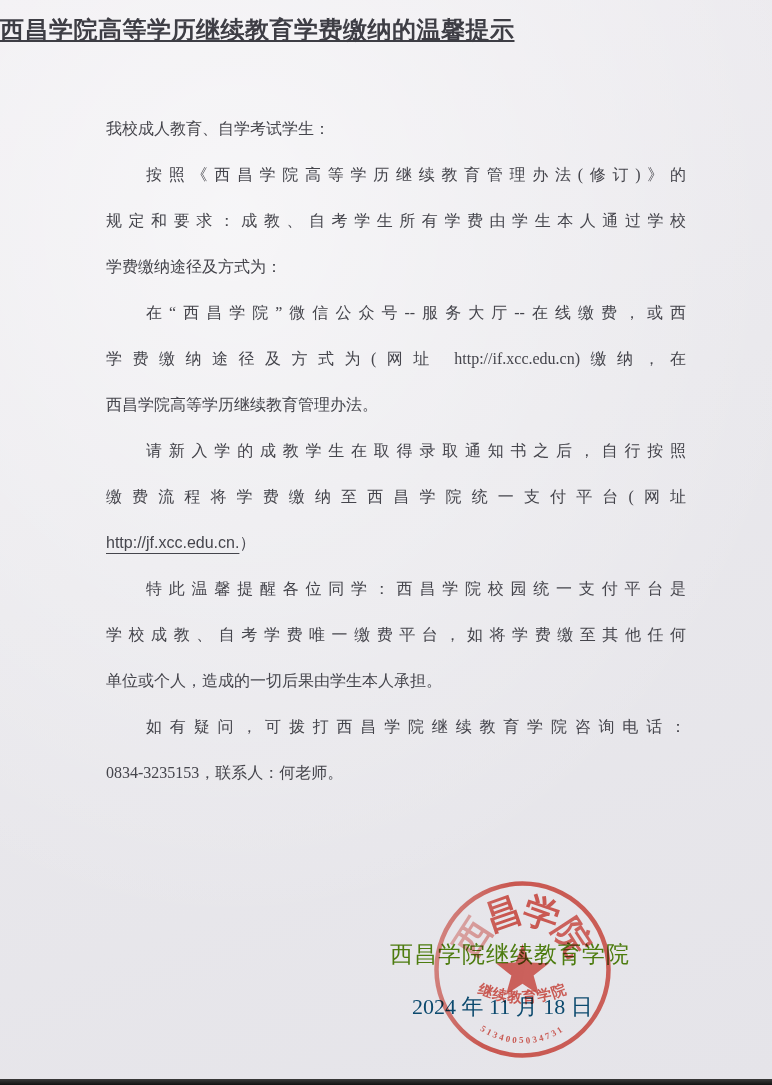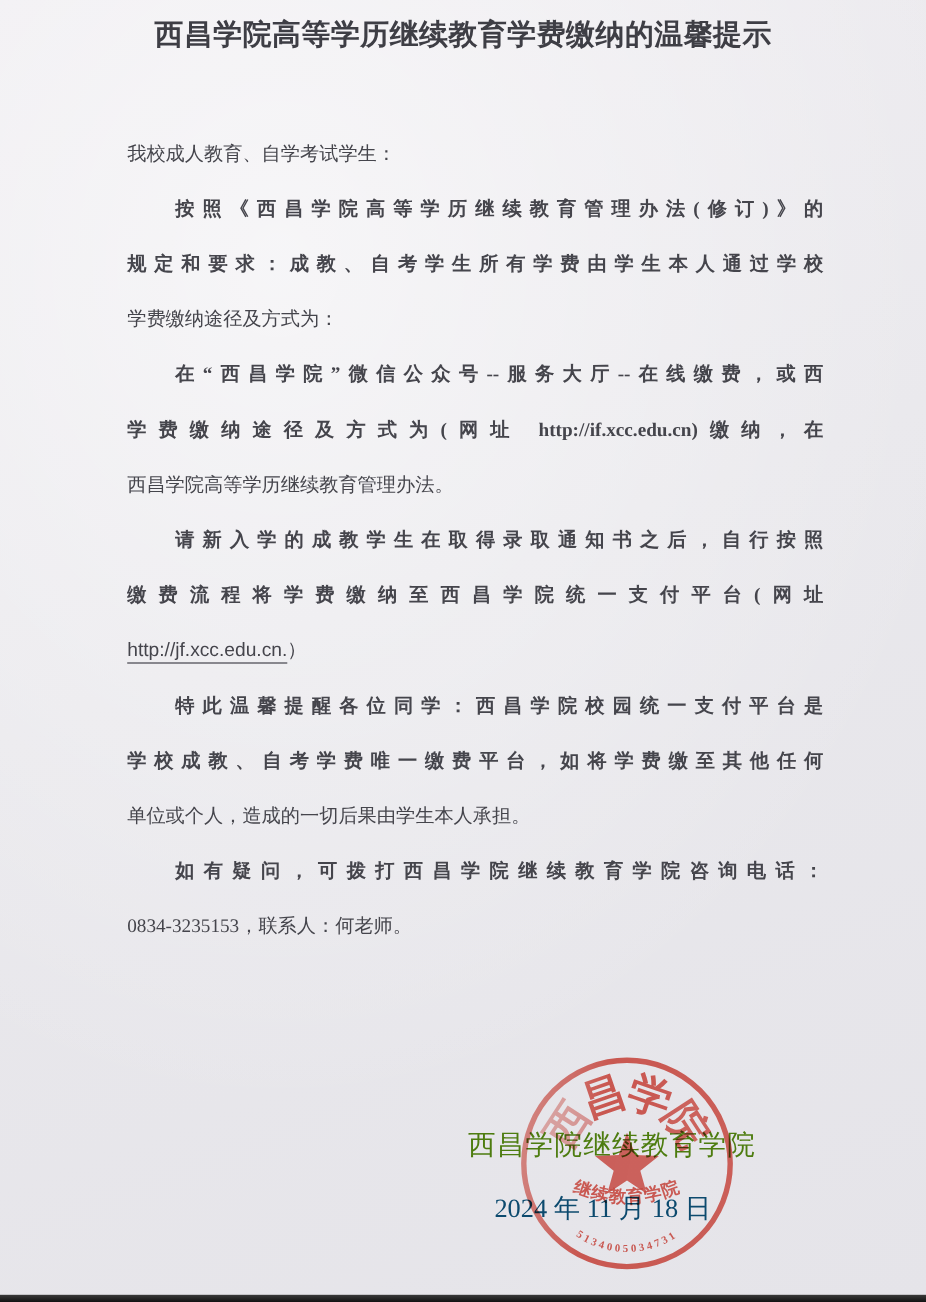--- a/index.html
+++ b/index.html
@@ -9,30 +9,31 @@
     font-family:"Liberation Serif","DejaVu Serif",serif;
   }
   .paper{
     position:absolute;inset:0;
     background:
       radial-gradient(140% 120% at 30% 20%, rgba(255,255,255,.55) 0%, rgba(255,255,255,0) 55%),
       linear-gradient(160deg,#efedf1 0%,#e9e8ec 45%,#e5e4e9 100%);
   }
   .doc-title{
     position:absolute;top:14px;left:0;width:772px;
-    text-align:center;font-size:24px;line-height:32px;font-weight:700;
+    text-align:left;font-size:24px;line-height:32px;font-weight:700;
     color:#3e3e45;letter-spacing:.5px;
     font-family:"Liberation Sans","DejaVu Sans",sans-serif;
+    text-decoration:underline;
   }
   .body-text{
     position:absolute;top:106px;left:106px;width:580px;
     font-size:16px;color:#45454c;
   }
   .line{height:46px;line-height:46px;white-space:nowrap;}
-  .just{white-space:normal;text-align:justify;text-align-last:justify;text-justify:inter-character;font-weight:bold;}
+  .just{white-space:normal;text-align:justify;text-align-last:justify;text-justify:inter-character;}
   .indent{text-indent:40px;}
   .latin{font-family:"Liberation Sans","DejaVu Sans",sans-serif;margin-top:48px;}
   .url{text-decoration:underline;text-underline-offset:5px;}
   .signature-org{
     position:absolute;top:940px;left:390px;
     font-size:23px;line-height:30px;letter-spacing:1px;color:#4d7c0f;white-space:nowrap;
   }
   .signature-date{
     position:absolute;top:992px;left:412px;
     font-size:22px;line-height:30px;color:#0c4a6e;white-space:nowrap;

